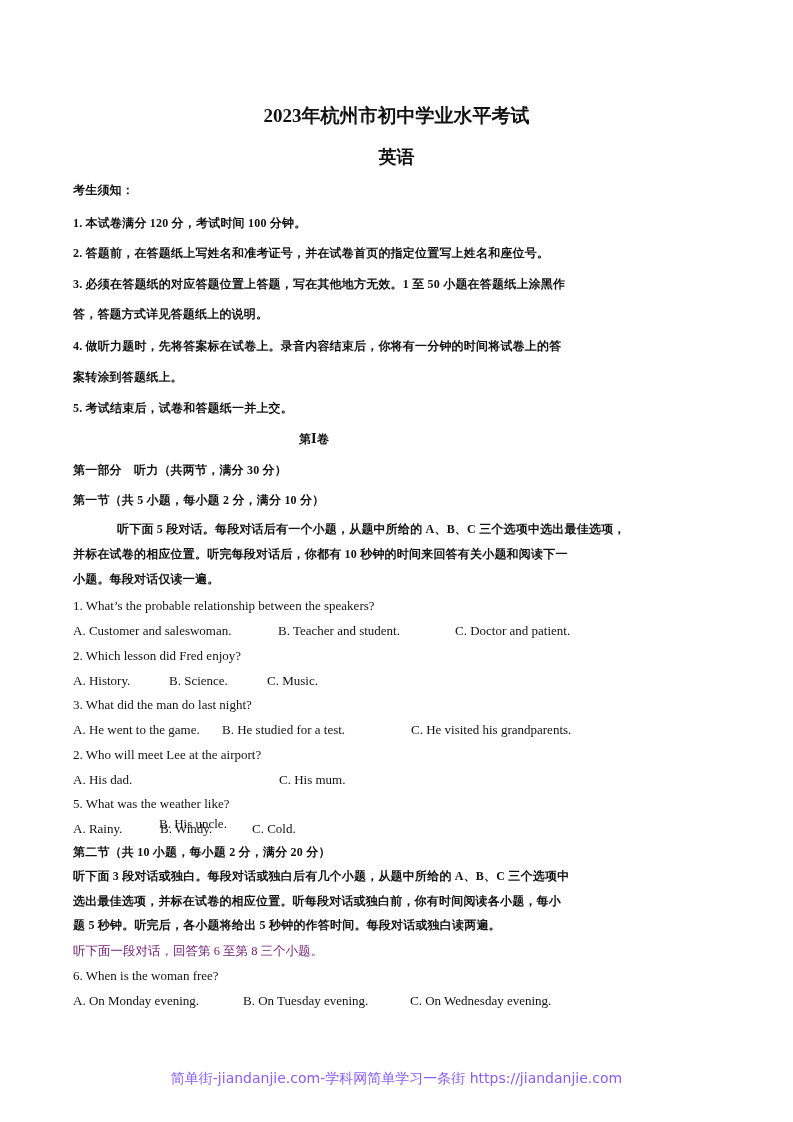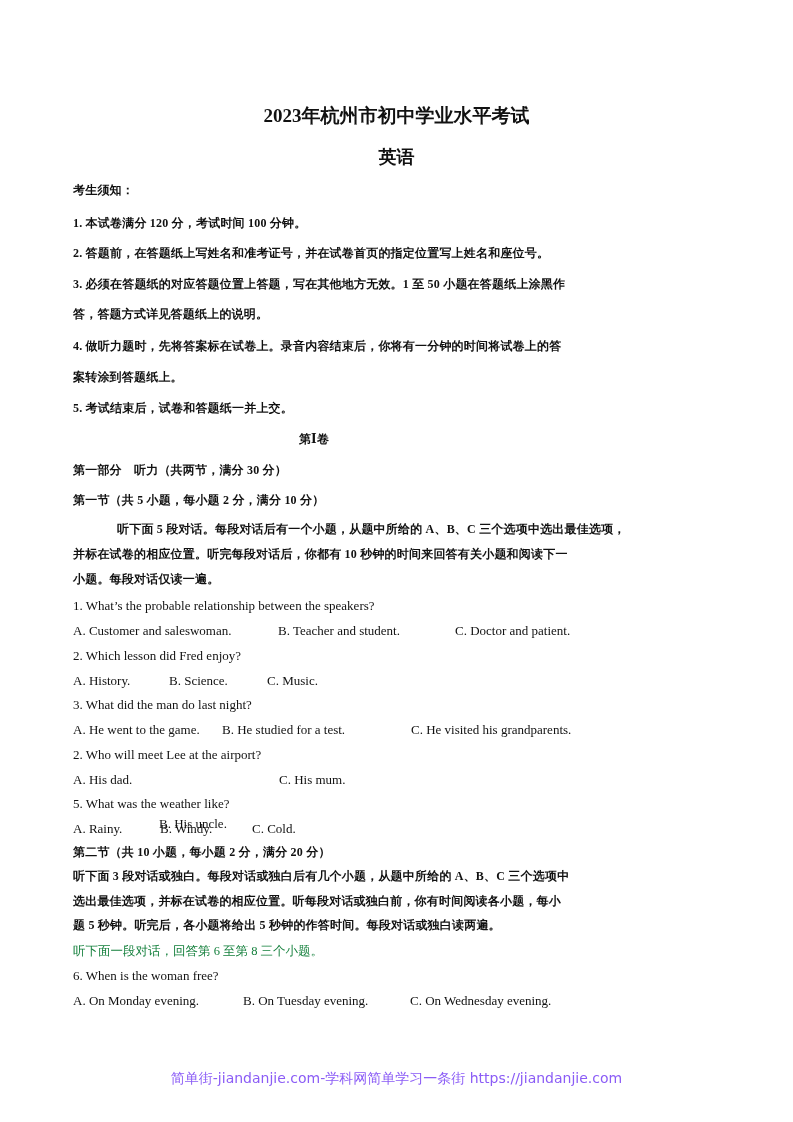--- a/index.html
+++ b/index.html
@@ -13,21 +13,21 @@
     }
     .subtitle {
       position: absolute; left: 0; width: 793px; text-align: center;
       font-weight: bold; font-size: 18px;
     }
     .line {
       position: absolute; left: 73px; white-space: nowrap;
     }
     .b { font-weight: bold; font-size: 12px; letter-spacing: 0.2px; }
     .r { font-size: 13px; }
-    .rcn { font-size: 12.5px; color: #15803d; }
+    .rcn { font-size: 12.5px; color: #701a75; }
     .center { left: 0; width: 628px; text-align: center; }
     .footer {
       position: absolute; left: 0; width: 793px; text-align: center; top: 1070px;
       font-family: "DejaVu Sans", "Liberation Sans", sans-serif;
       font-size: 14px; color: #8b5cf6;
     }
   </style>
 </head>
 <body>
 

